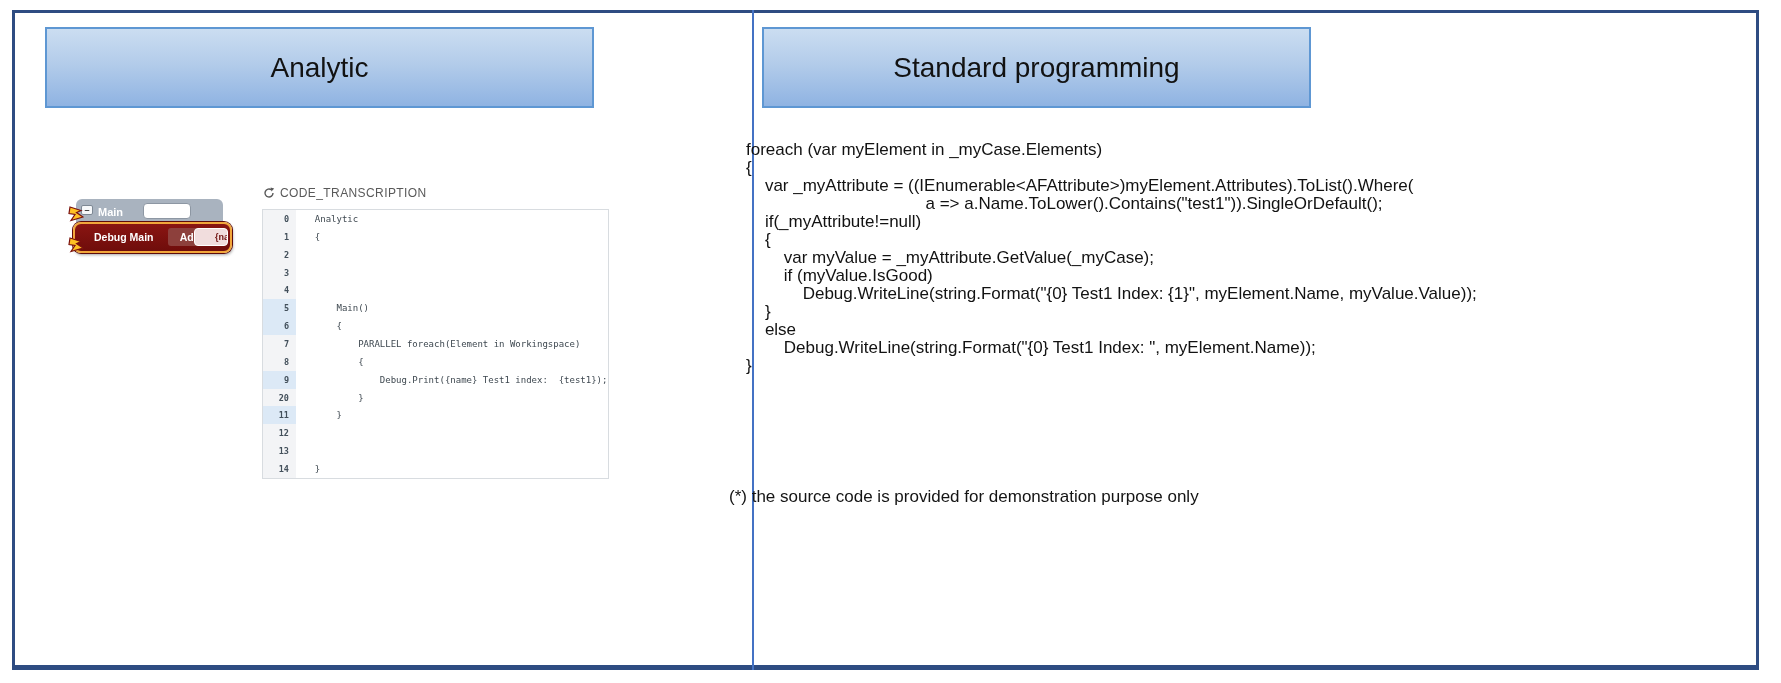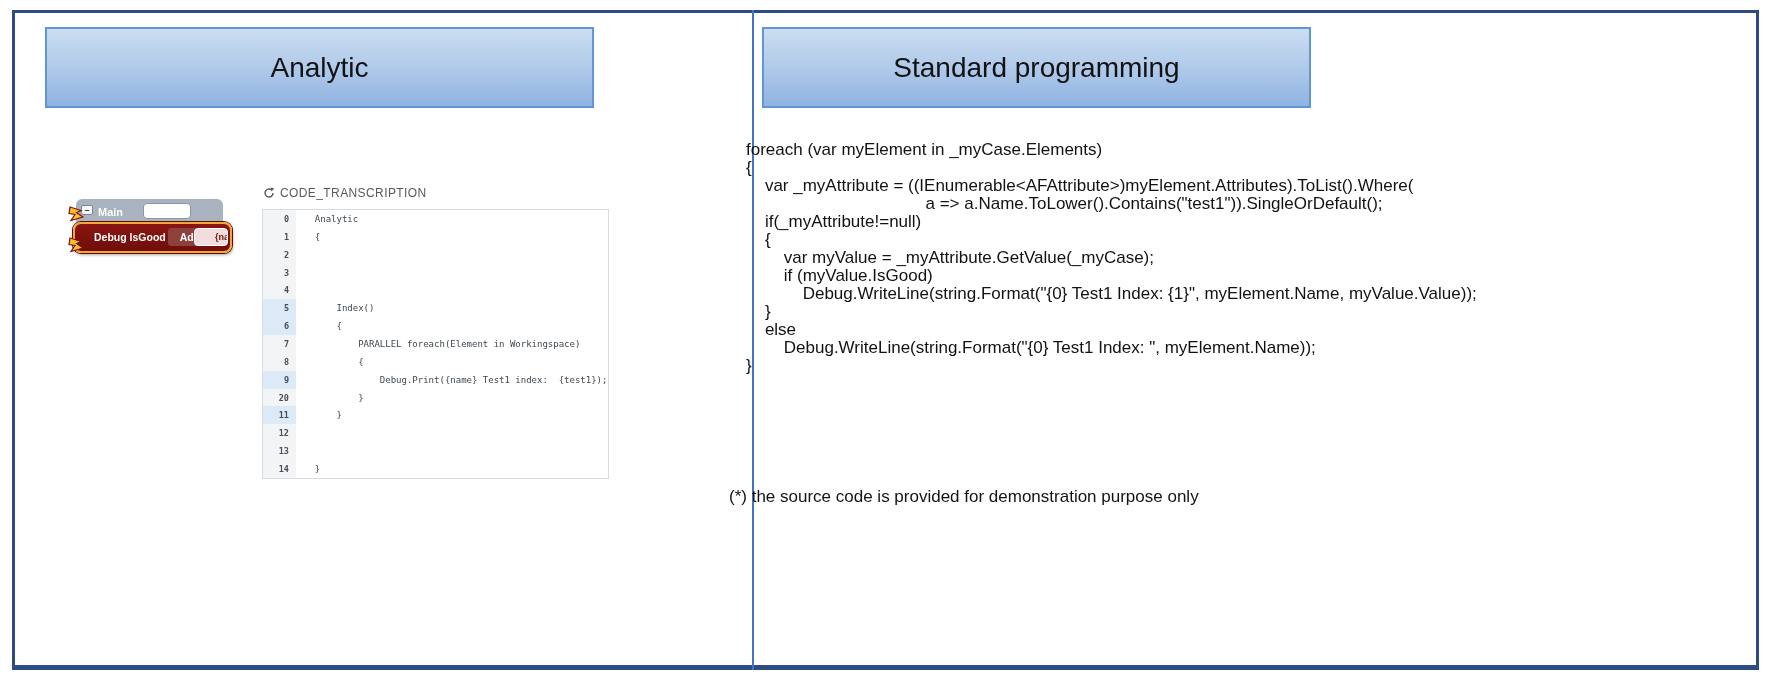--- a/index.html
+++ b/index.html
@@ -104,21 +104,21 @@
   <div class="hdr hdr-right">
     <span>Standard programming</span>
   </div>
 
   <div class="main-block">
     <span class="minus-btn">–</span>
     <span class="main-label">Main</span>
     <span class="main-input"></span>
   </div>
   <div class="debug-block">
-    <span class="debug-label">Debug IsGood</span>
+    <span class="debug-label">Debug Main</span>
     <span class="add-btn">Add</span>
     <span class="name-field">{na...</span>
   </div>
   <svg class="bolt bolt1" viewBox="0 0 16 16">
     <polygon points="2,1 13,4.5 8.5,6.5 15,11 3,14.5 7,8.5 1,7.5" fill="#FFC224" stroke="#7A100E" stroke-width="1.2"></polygon>
   </svg>
   <svg class="bolt bolt2" viewBox="0 0 16 16">
     <polygon points="2,1 13,4.5 8.5,6.5 15,11 3,14.5 7,8.5 1,7.5" fill="#FFC224" stroke="#7A100E" stroke-width="1.2"></polygon>
   </svg>
 
@@ -145,21 +145,21 @@
       <div class="code-row">
         <span class="code-num">3</span>
         <span class="code-txt"></span>
       </div>
       <div class="code-row">
         <span class="code-num">4</span>
         <span class="code-txt"></span>
       </div>
       <div class="code-row hl">
         <span class="code-num">5</span>
-        <span class="code-txt">      Index()</span>
+        <span class="code-txt">      Main()</span>
       </div>
       <div class="code-row hl">
         <span class="code-num">6</span>
         <span class="code-txt">      {</span>
       </div>
       <div class="code-row">
         <span class="code-num">7</span>
         <span class="code-txt">          PARALLEL foreach(Element in Workingspace)</span>
       </div>
       <div class="code-row">

